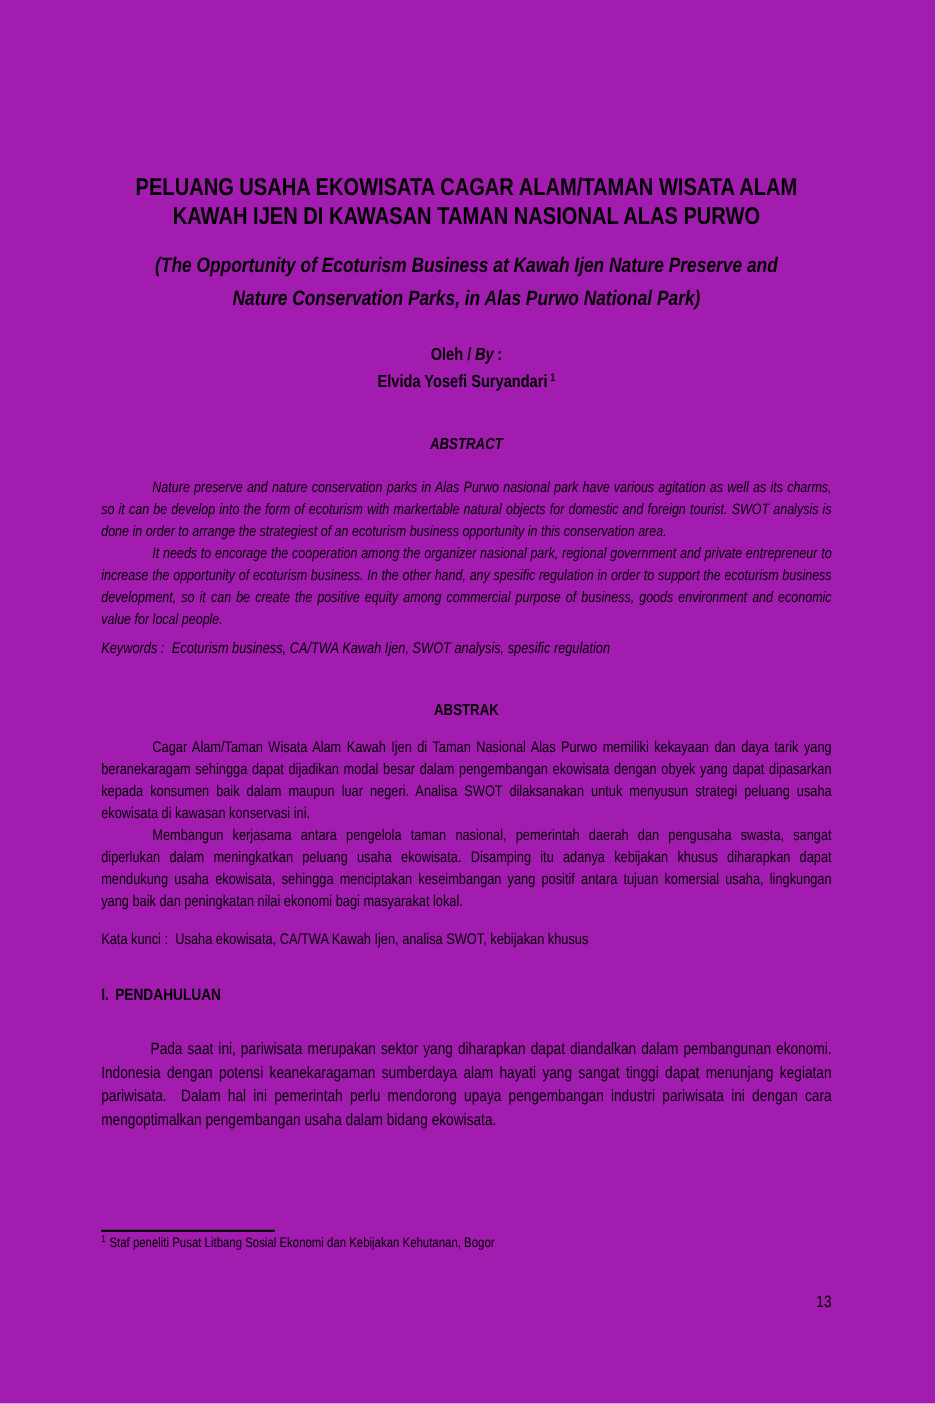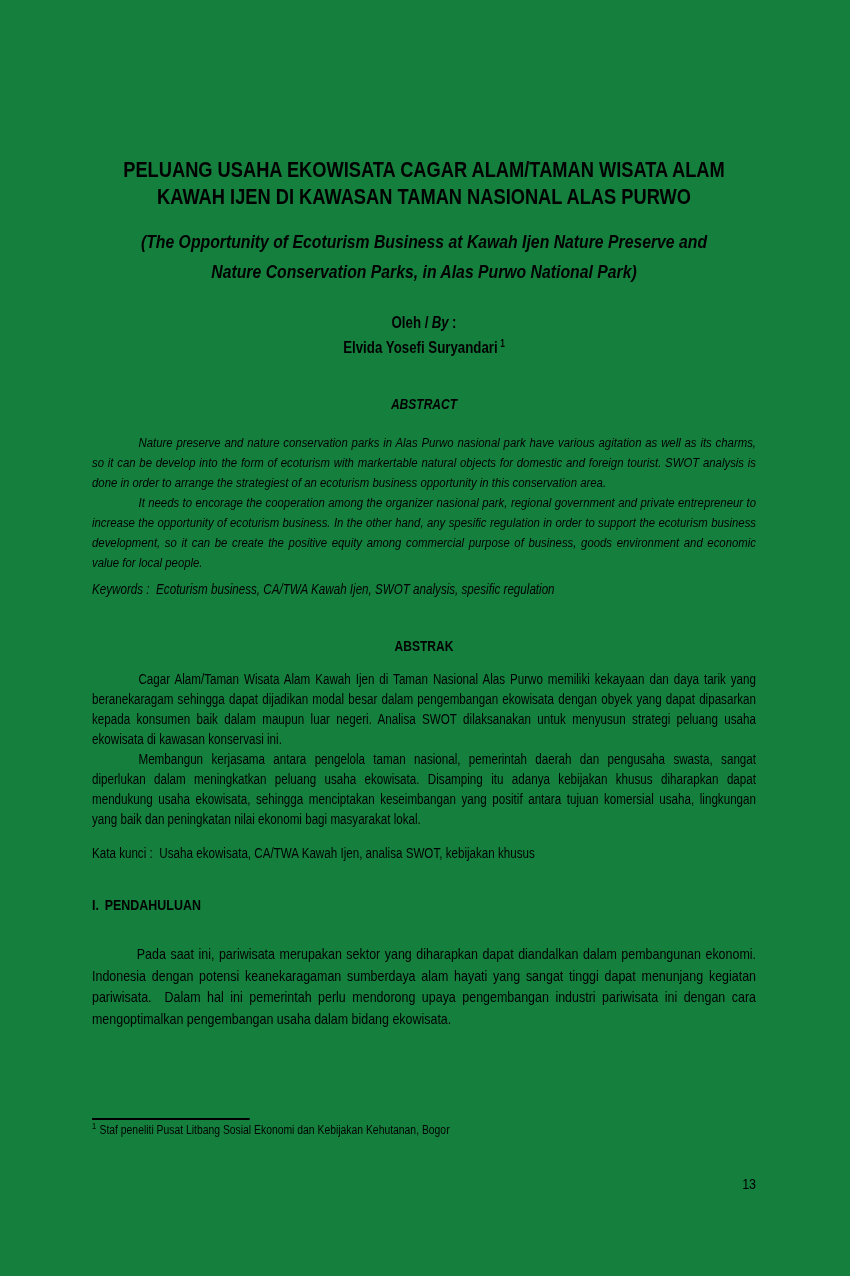--- a/index.html
+++ b/index.html
@@ -1,17 +1,17 @@
 <!DOCTYPE html>
 <html><head>
 <meta charset="utf-8">
 <style>
   html, body { margin:0; padding:0; background:#ffffff; }
   .page {
-    position:relative; width:850px; height:1276px; background:#15803d;
+    position:relative; width:850px; height:1276px; background:#a21caf;
     color:#000; font-family:"Liberation Sans", sans-serif; overflow:hidden;
   }
   
   .col {
     position:absolute; left:92px; top:0; width:800px; height:1276px;
     transform:scaleX(0.83); transform-origin:0 0;
   }
   .title { margin:156px 0 0 0; text-align:center; font-size:22px; line-height:27px; font-weight:bold; white-space:nowrap; }
   .title-en { margin:17px 0 0 0; text-align:center; font-size:19px; line-height:30px; font-weight:bold; font-style:italic; white-space:nowrap; }
   .byline { margin:24px 0 0 0; text-align:center; font-size:16px; line-height:24px; font-weight:bold; }

